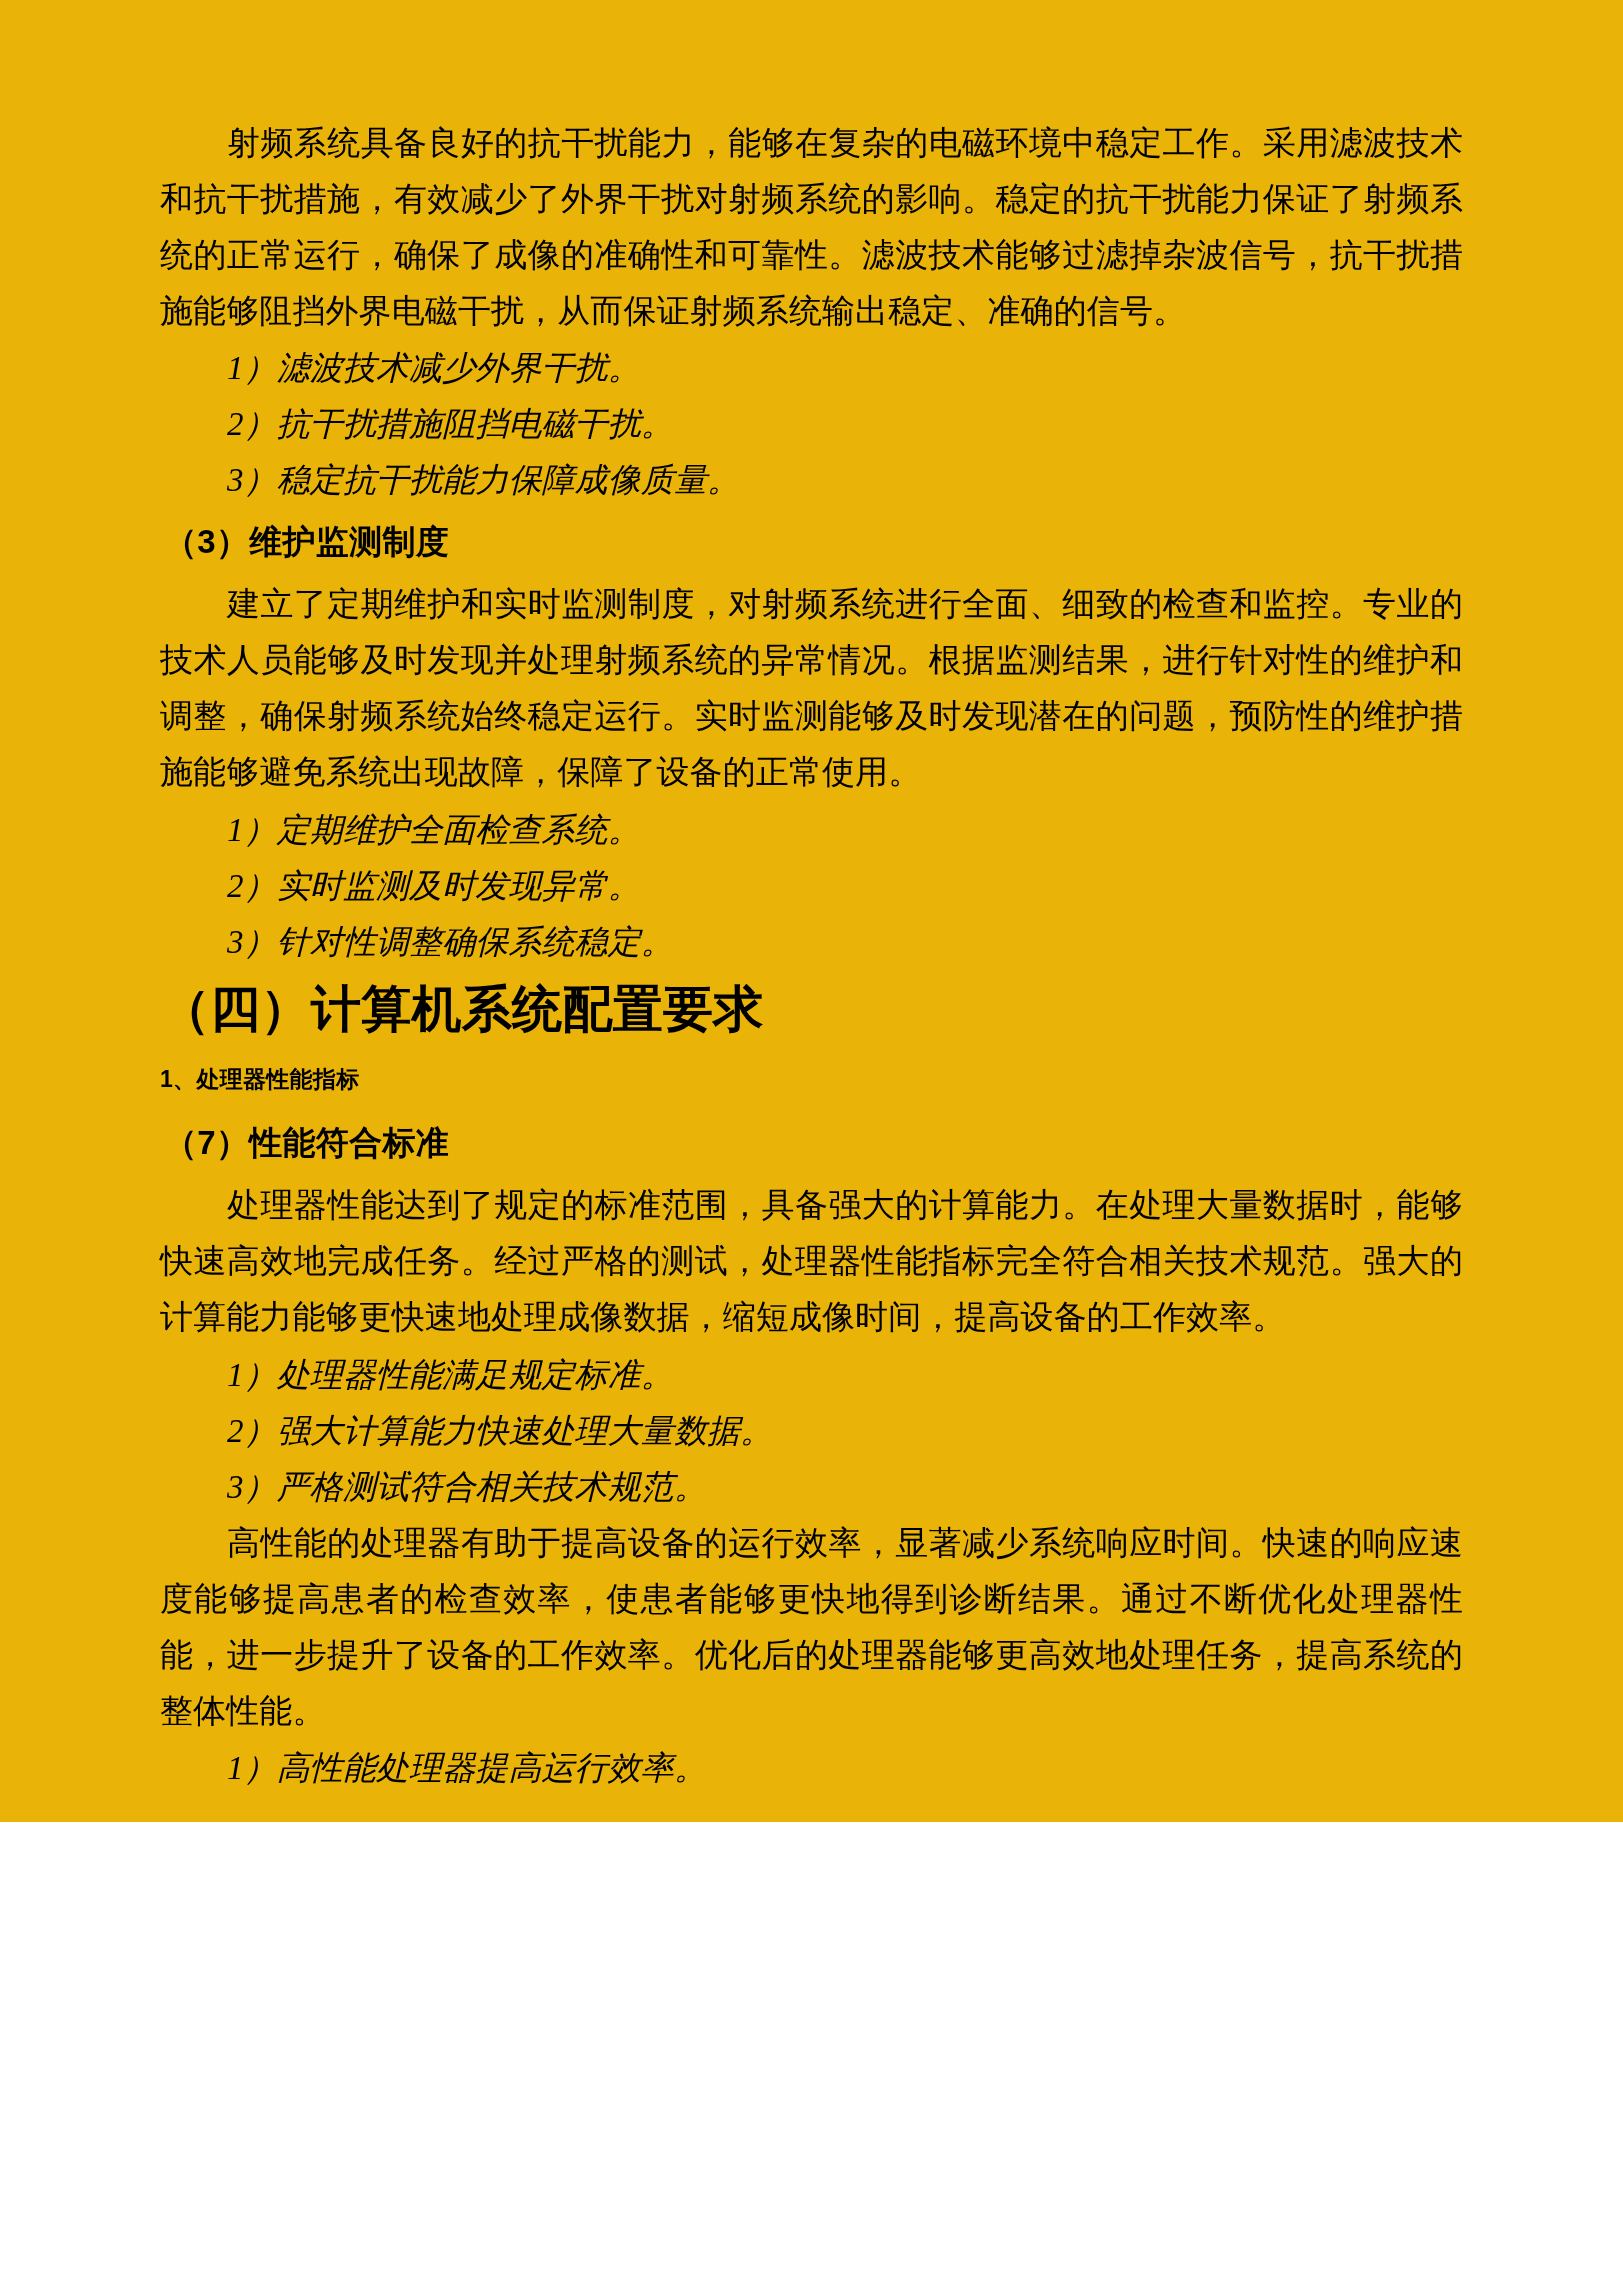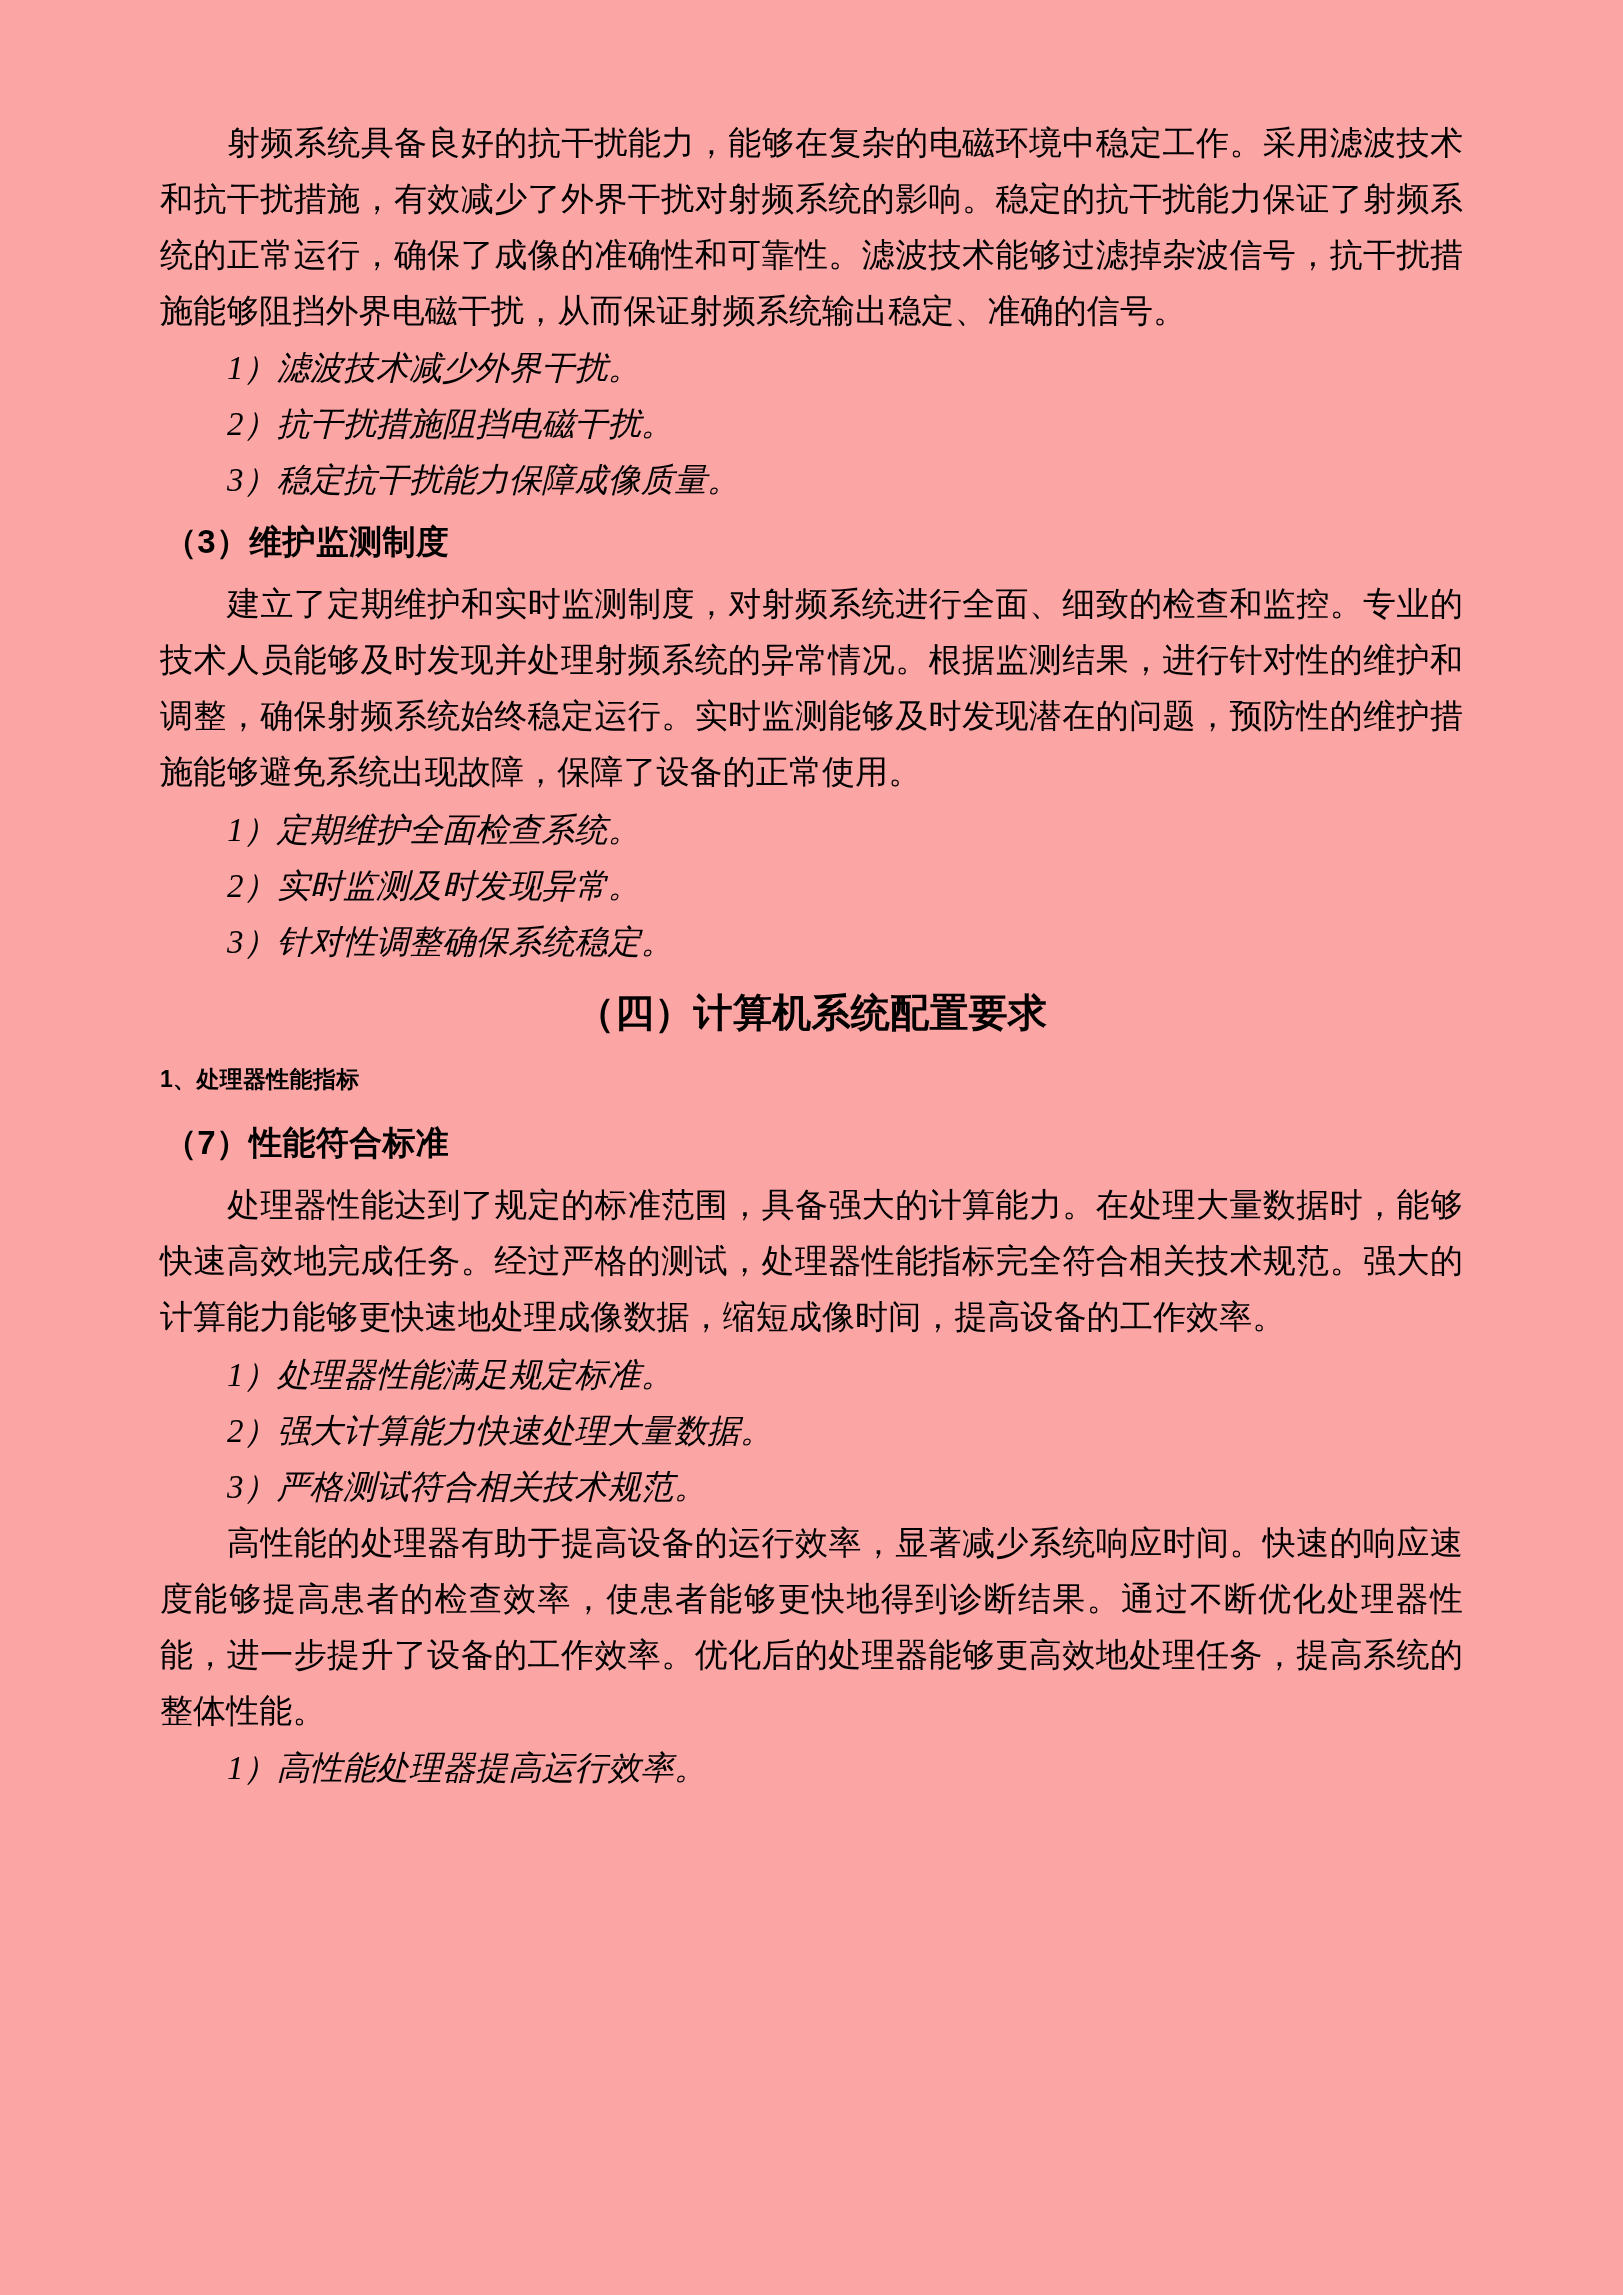--- a/index.html
+++ b/index.html
@@ -7,22 +7,22 @@
     padding: 0;
     background: #ffffff;
   }
   body {
     font-family: "Liberation Serif", "DejaVu Serif", serif;
     color: #000000;
   }
   .page {
     position: relative;
     width: 1623px;
-    height: 2295px;
-    background: #fca5a5;
+    height: 1822px;
+    background: #eab308;
     box-sizing: border-box;
     padding: 115px 160px 0 160px;
     overflow: hidden;
   }
   .content {
     width: 100%;
   }
 
   
   .para {
@@ -42,28 +42,27 @@
     line-height: 56px;
     margin: 0;
     text-indent: 67px;
     text-align: left;
     letter-spacing: 0.1px;
     font-style: italic;
   }
 
   
   .h-major {           
-    font-family: Liberation Sans, sans-serif;
-    font-size: 39px;
+    font-family: Liberation Mono, monospace;
+    font-size: 50px;
     line-height: 68px;
     font-weight: bold;
     margin: 9.2px 0 2.6px 0;
     text-indent: 0;
     letter-spacing: 0.3px;
-    text-align: center;
   }
   .h-num {             
     font-family: "Liberation Sans", "DejaVu Sans", sans-serif;
     font-size: 23px;
     line-height: 60px;
     font-weight: bold;
     margin: 0;
     text-indent: 0;
     letter-spacing: 0.3px;
   }

